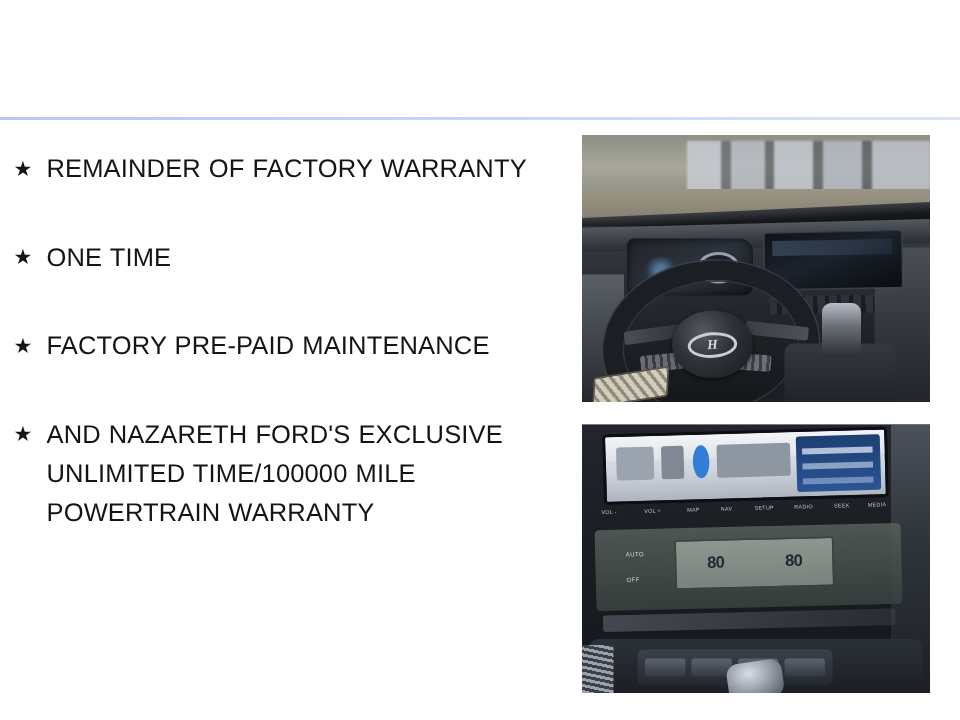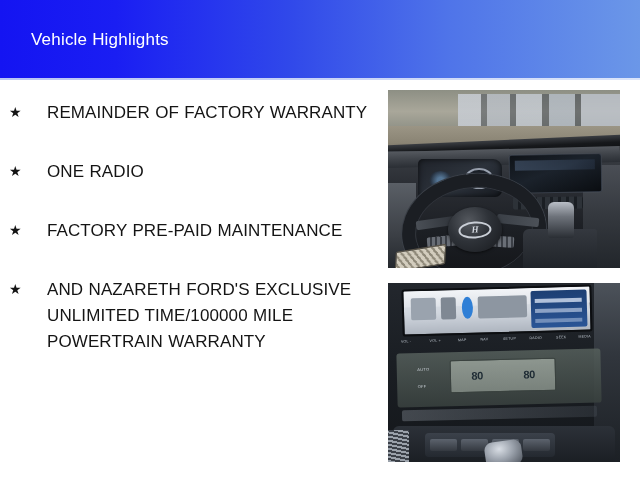--- a/index.html
+++ b/index.html
@@ -65,21 +65,20 @@
     line-height: 20px;
     color: #141414;
   }
   .highlight-text {
     font-size: 17px;
     line-height: 26px;
     color: #141414;
     letter-spacing: 0.1px;
     word-spacing: 0.5px;
     max-width: 345px;
-    margin-left: 16px;
   }
 
   
   .photo {
     position: absolute;
     left: 388px;
     width: 232px;
     overflow: hidden;
     background: #2b2f36;
   }
@@ -350,35 +349,32 @@
   .p2-pillar {
     position: absolute; right: 0; top: 0; width: 11%; height: 100%;
     background: linear-gradient(180deg,#4c525a 0%,#31363d 40%,#1c2025 100%);
   }
 </style>
 </head>
 <body>
 
 <div id="page">
 
-  <div class="header-banner">
-    <div class="header-title">Vehicle Highlights</div>
-  </div>
   <div class="header-underline"></div>
 
   <div class="highlights-list">
 
     <div class="highlight-item">
       <span class="highlight-star">★</span>
       <div class="highlight-text">REMAINDER OF FACTORY WARRANTY</div>
     </div>
 
     <div class="highlight-item">
       <span class="highlight-star">★</span>
-      <div class="highlight-text">ONE RADIO</div>
+      <div class="highlight-text">ONE TIME</div>
     </div>
 
     <div class="highlight-item">
       <span class="highlight-star">★</span>
       <div class="highlight-text">FACTORY PRE-PAID MAINTENANCE</div>
     </div>
 
     <div class="highlight-item">
       <span class="highlight-star">★</span>
       <div class="highlight-text">AND NAZARETH FORD'S EXCLUSIVE UNLIMITED TIME/100000 MILE POWERTRAIN WARRANTY</div>

